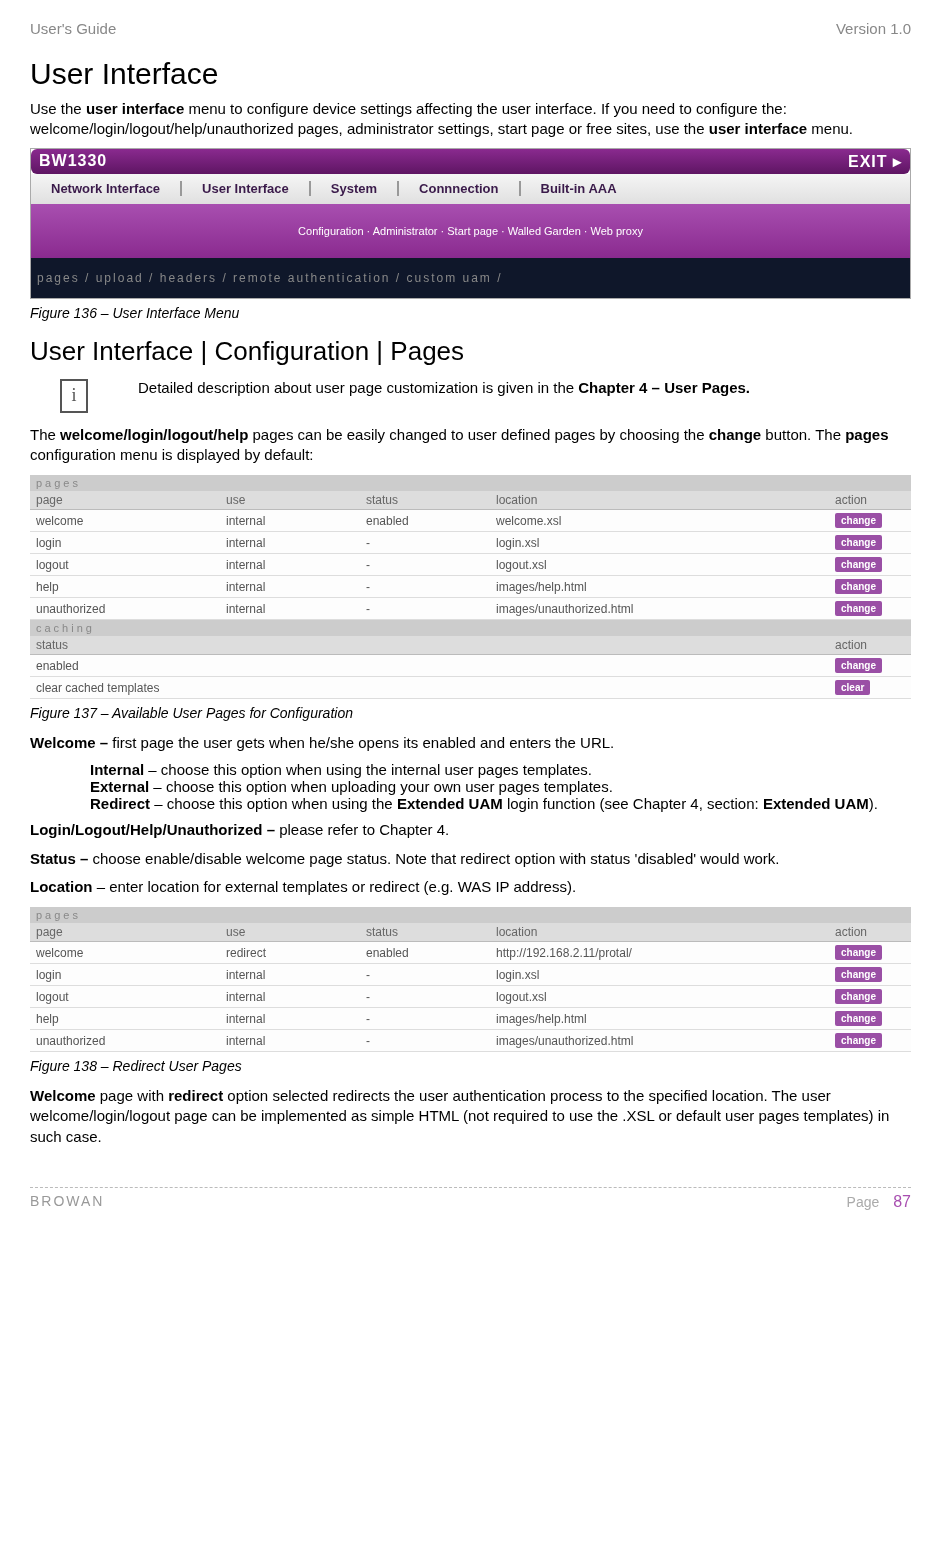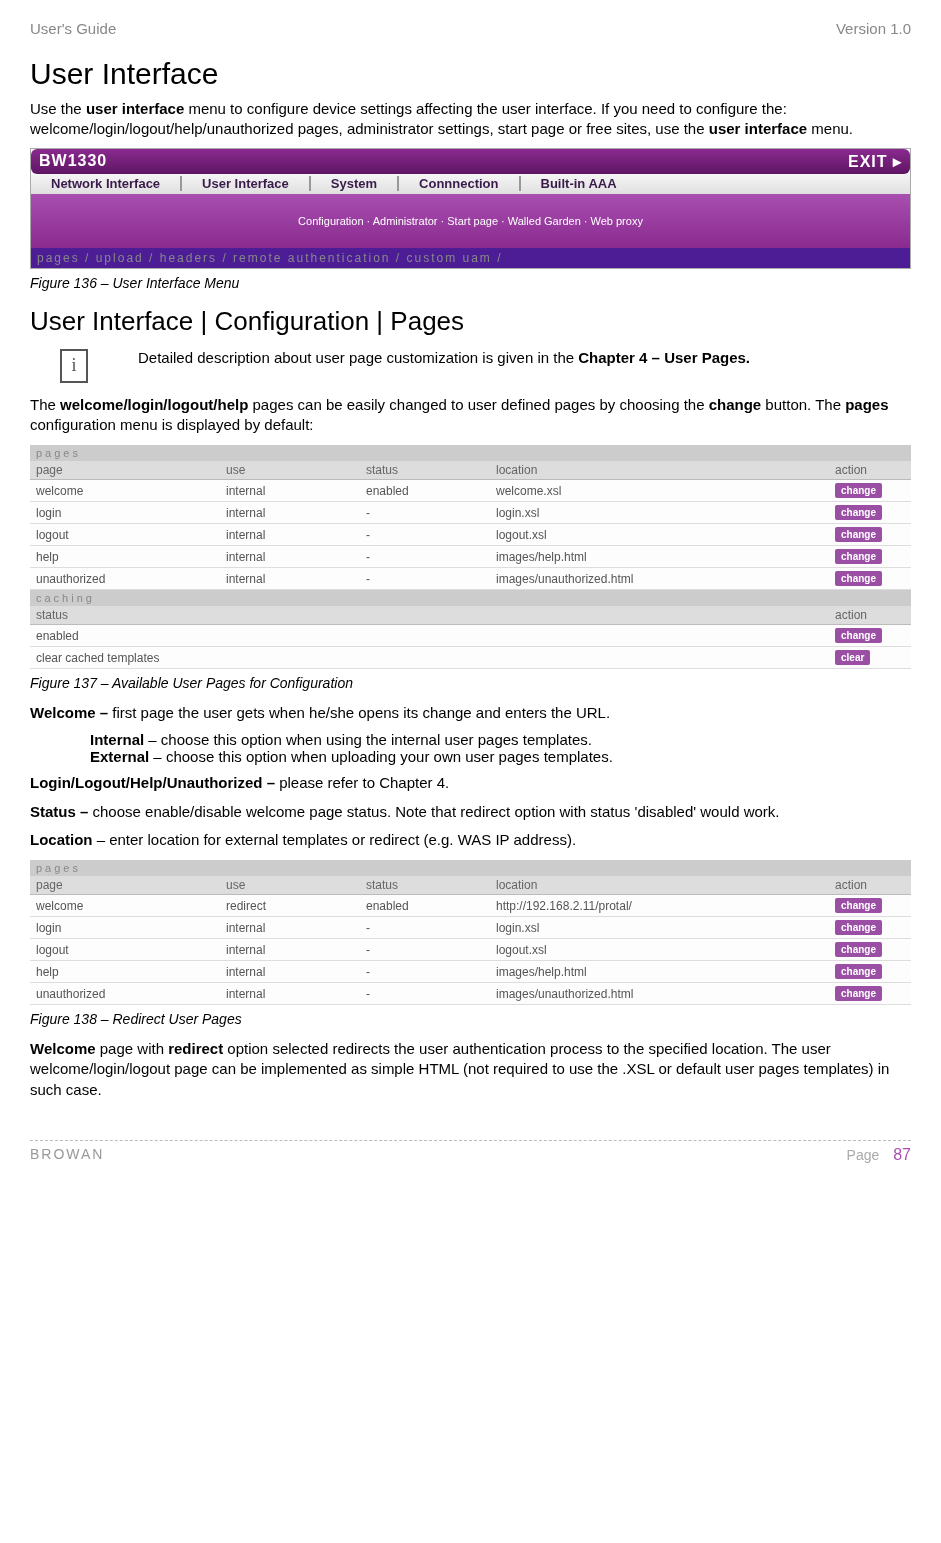--- a/index.html
+++ b/index.html
@@ -81,40 +81,40 @@
     letter-spacing: 1px;
     border-radius: 6px;
   }
   .nav-tabs {
     background: linear-gradient(#f5f5f5, #e0e0e0);
     display: flex;
     align-items: center;
     font-size: 13px;
     font-weight: bold;
     color: #3a1a4a;
-    height: 20px;
+    height: 30px;
   }
   .nav-tab {
     padding: 0 20px;
     border-right: 2px solid #999;
   }
   .nav-tab:last-child { border-right: none; }
   .nav-sub {
     background: linear-gradient(#a84fb0, #8a2a8f);
     color: #fff;
     font-size: 11px;
     padding: 21px 0;
     text-align: center;
   }
   .nav-breadcrumb {
-    background: #4c1d95;
+    background: #0f172a;
     color: #888;
     font-size: 12px;
     letter-spacing: 2px;
-    padding: 3px 6px;
+    padding: 13px 6px;
   }
   
   .tbl-wrap {
     margin: 10px 0 2px 0;
     font-size: 12px;
     color: #555;
   }
   .tbl-title {
     background: #ccc;
     color: #888;
@@ -272,26 +272,27 @@
   </div>
       <div class="tbl-row">
     <div style="flex:1">clear cached templates</div>
     <div class="c-action"><span class="btn">clear</span></div>
   </div>
     </div>
 </div>
 <div class="figcap">Figure 137 – Available User Pages for Configuration</div>
 
 <p>
-  <b>Welcome – </b><span>first page the user gets when he/she opens its change and enters the URL.</span>
+  <b>Welcome – </b><span>first page the user gets when he/she opens its enabled and enters the URL.</span>
 </p>
 
 <div class="indent">
   <div><b>Internal</b><span> – choose this option when using the internal user pages templates.</span></div>
   <div><b>External</b><span> – choose this option when uploading your own user pages templates.</span></div>
+  <div><b>Redirect</b><span> – choose this option when using the </span><b>Extended UAM</b><span> login function (see Chapter 4, section: </span><b>Extended UAM</b><span>).</span></div>
 </div>
 
 <p>
   <b>Login/Logout/Help/Unauthorized – </b><span>please refer to Chapter 4.</span>
 </p>
 
 <p>
   <b>Status – </b><span>choose enable/disable welcome page status. Note that redirect option with status 'disabled' would work.</span>
 </p>
 

